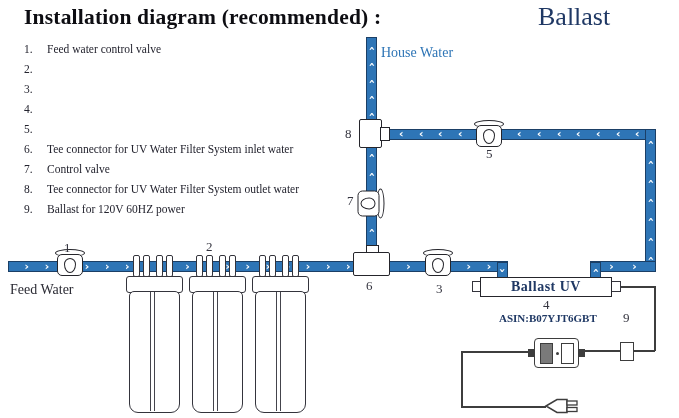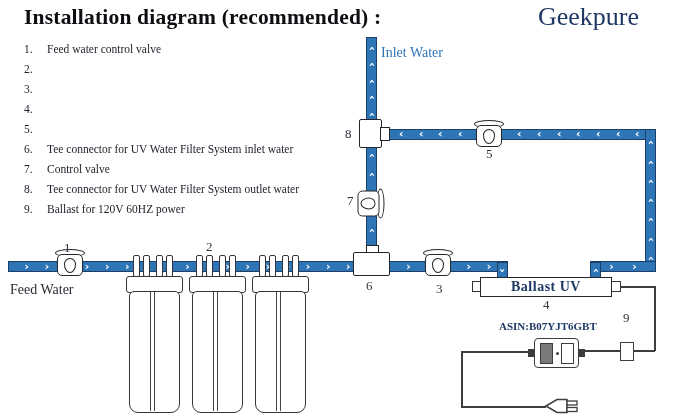--- a/index.html
+++ b/index.html
@@ -73,30 +73,30 @@
   .ballast .nub-r { position: absolute; right: -7px; top: 10px; width: 7px; height: 8px; background: var(--wire, #3d3d3d); }
   .ballast .dark  { position: absolute; left: 5px; top: 4px; width: 13px; height: 21px; background: #7a7a7a; border: 1px solid var(--wire, #3d3d3d); }
   .ballast .dot   { position: absolute; left: 21px; top: 13px; width: 3px; height: 3px; background: var(--wire, #3d3d3d); border-radius: 50%; }
   .ballast .white { position: absolute; left: 26px; top: 4px; width: 13px; height: 21px; background: #fff; border: 1.5px solid var(--wire, #3d3d3d); }
   .plug { position: absolute; left: 544px; top: 396px; z-index: 2; }
 
   
   .dlabel { position: absolute; white-space: nowrap; z-index: 5; }
   .lbl-pure { left: 381px; top: 45px; font-size: 14px; color: var(--label-blue, #2E75B6); }
   .lbl-feed { left: 10px; top: 282px; font-size: 14px; color: #2a2a33; text-align: right; }
-  .lbl-asin { left: 499px; top: 312px; font-size: 11px; font-weight: 700; color: var(--brand, #1F3864); margin-top: 8px; }
+  .lbl-asin { left: 499px; top: 312px; font-size: 11px; font-weight: 700; color: var(--brand, #1F3864); }
   .callout { position: absolute; font-size: 13px; color: #34343f; z-index: 5; }
 </style>
 </head>
 <body>
 
 <div class="stage">
 
   <div class="title">Installation diagram (recommended) :</div>
-  <div class="brand">Geekpure</div>
+  <div class="brand">Ballast</div>
 
   <ol class="legend">
     <li>
         <span class="num">1.</span>
         <span class="txt">Feed water control valve</span>
       </li>
     <li class="hl">
         <span class="num">2.</span>
       </li>
     <li>
@@ -294,21 +294,21 @@
   </div>
   <div class="wire" style="left:461px;top:351px;width:67px;height:1.5px"></div>
   <div class="wire" style="left:461px;top:351px;width:1.5px;height:56px"></div>
   <div class="wire" style="left:461px;top:406px;width:85px;height:1.5px"></div>
   <svg class="plug" width="38" height="20" viewBox="0 0 38 20">
     <path d="M2 10 L13 3.5 H23 V16.5 H13 Z" fill="#fff" stroke="#3d3d3d" stroke-width="1.5"></path>
     <rect x="23" y="5" width="10" height="4" fill="#fff" stroke="#3d3d3d" stroke-width="1.3"></rect>
     <rect x="23" y="11.5" width="10" height="4" fill="#fff" stroke="#3d3d3d" stroke-width="1.3"></rect>
   </svg>
 
-  <div class="dlabel lbl-pure">Inlet Water</div>
+  <div class="dlabel lbl-pure">House Water</div>
   <div class="dlabel lbl-feed">Feed Water</div>
   <div class="dlabel lbl-asin">ASIN:B07YJT6GBT</div>
 
   <div class="callout" style="left:64px;top:240px">1</div>
   <div class="callout" style="left:206px;top:239px">2</div>
   <div class="callout" style="left:436px;top:281px">3</div>
   <div class="callout" style="left:543px;top:297px">4</div>
   <div class="callout" style="left:486px;top:146px">5</div>
   <div class="callout" style="left:366px;top:278px">6</div>
   <div class="callout" style="left:347px;top:193px">7</div>

